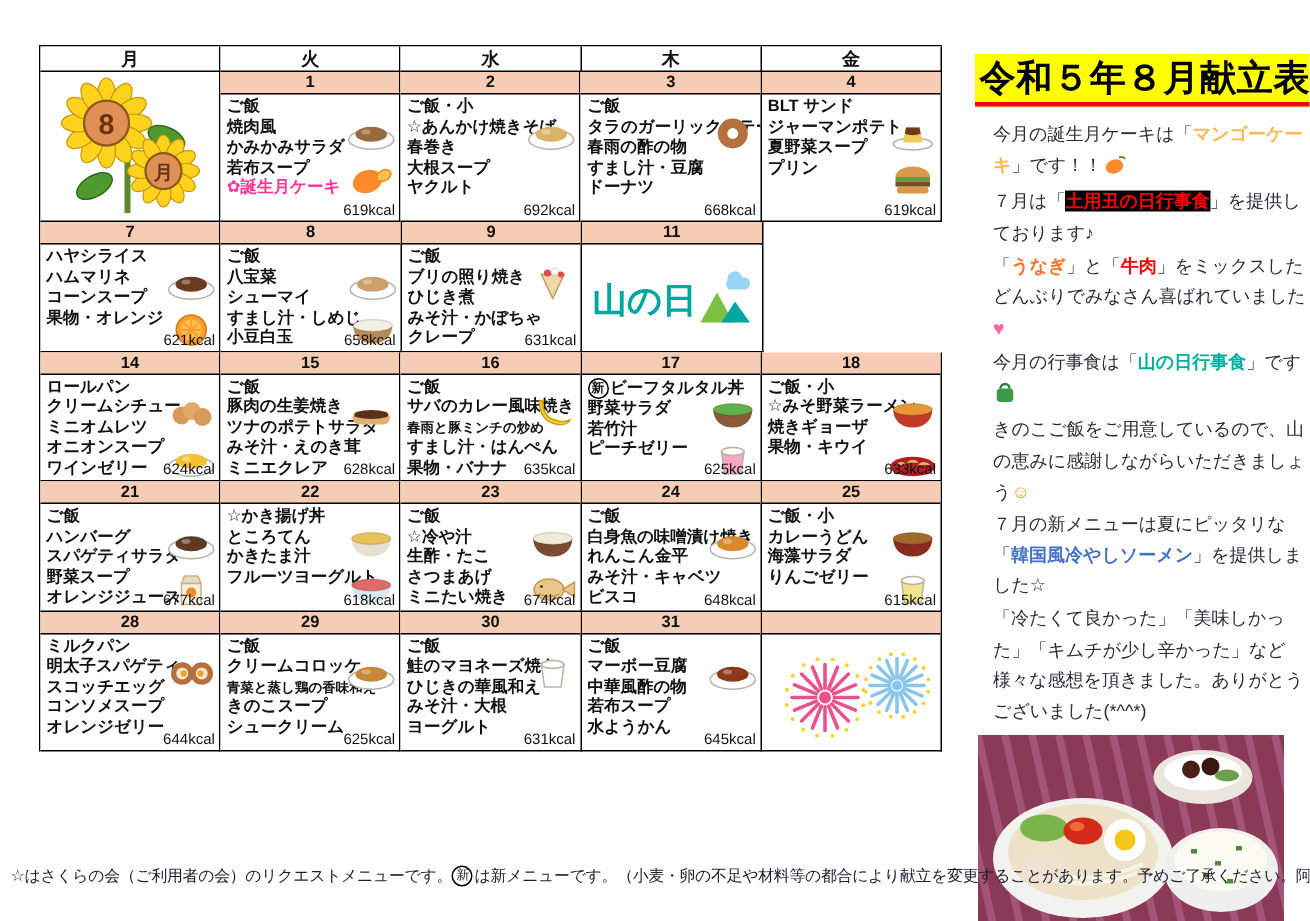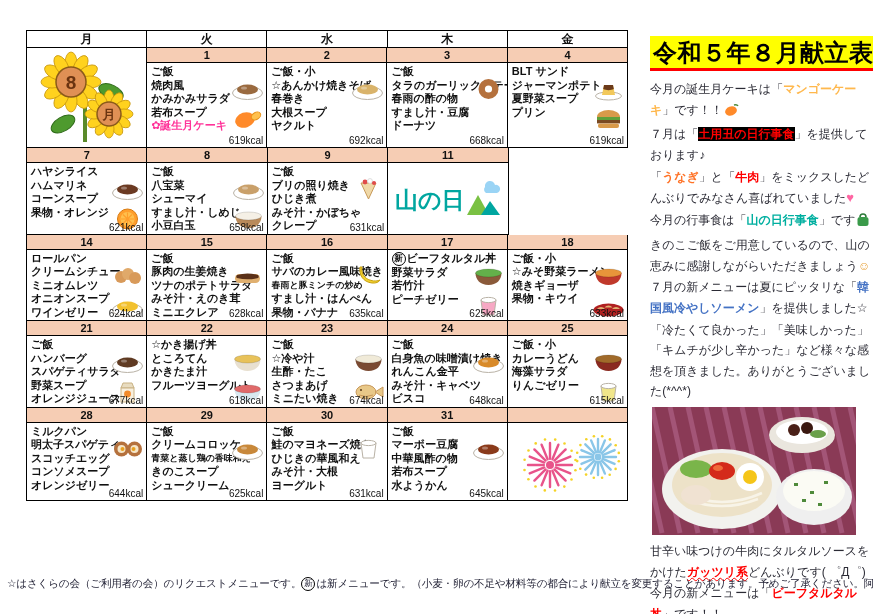--- a/index.html
+++ b/index.html
@@ -54,21 +54,21 @@
   }
   .art-wrap{display:flex;align-items:center;justify-content:center;height:100%;}
   
   .side{position:absolute;left:650px;top:36px;width:221px;}
   .side-title{
     display:inline-block;background:#FFFF00;color:#000;font-weight:bold;
     font-size:24px;line-height:1.25;padding:2px 3px 0 3px;
     border-bottom:3px solid #FF0000;letter-spacing:0.5px;white-space:nowrap;
   }
   .side-paras{margin-top:8px;font-size:12px;line-height:1.72;color:#2b2b35;}
-  .side-paras p{margin:0 0 1px 0;}
+  .side-paras p{margin:0 0 1px 12px;}
   .sg-orange{color:#FFB84D;font-weight:bold;}
   .sg-hlred{background:#000000;color:#FF0000;font-weight:bold;}
   .sg-orangered{color:#FF7226;font-weight:bold;}
   .sg-red{color:#FF0000;font-weight:bold;}
   .sg-teal{color:#00AFA0;font-weight:bold;}
   .sg-blue{color:#4472C4;font-weight:bold;}
   .sg-redwavy{color:#FF0000;font-weight:bold;text-decoration:underline wavy #FF0000 1px;}
   .sg-heart{color:#FF66A3;font-size:13px;}
   .sg-smile{color:#E8A33D;font-weight:bold;}
   .iline{display:inline-block;vertical-align:-3px;margin-left:1px;}

